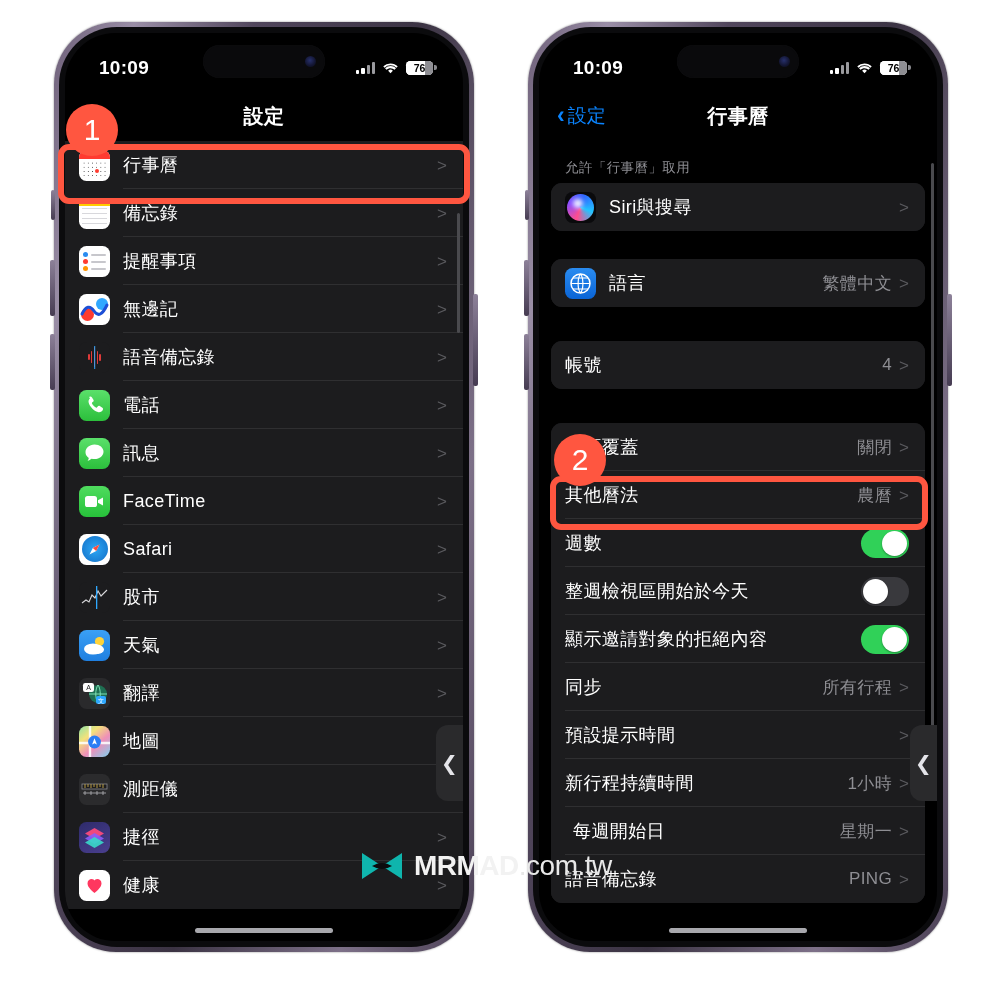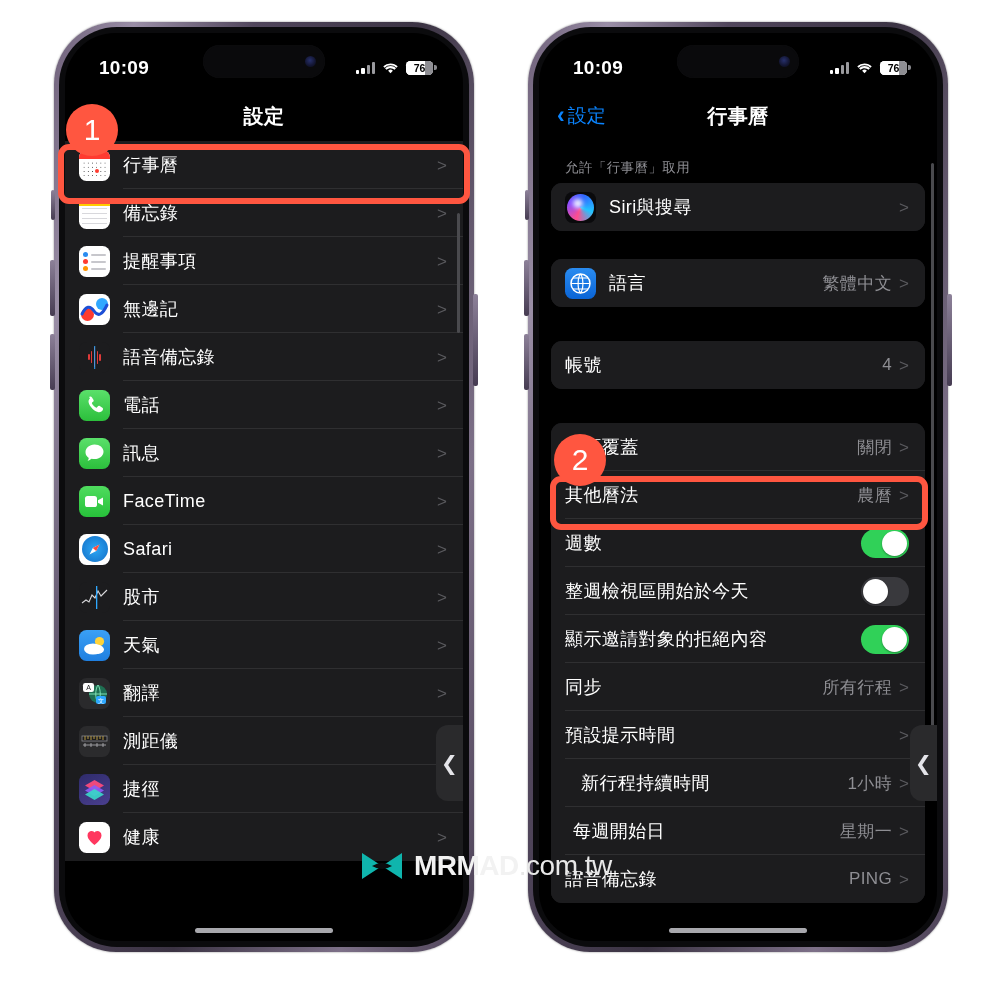--- a/index.html
+++ b/index.html
@@ -433,20 +433,34 @@
                 <text x="22" y="24.6" font-size="6" text-anchor="middle" fill="#fff" font-family="sans-serif">文</text>
               </svg>
           </div>
           <div class="row-label">翻譯</div>
           <div class="row-right">
               <div class="chevron">&gt;</div>
             </div>
           <div class="sep"></div>
         </div>
 
+        <div class="row">
+          <div class="appicon ic-maps">
+            <svg viewBox="0 0 31 31">
+                <path d="M11 0v31M0 17h31" stroke="#fff" stroke-width="2.4" opacity=".85"></path>
+                <circle cx="15.5" cy="16" r="6.4" fill="#2a7df5"></circle>
+                <path d="M15.5 12.2l2.4 6.4-2.4-1.4-2.4 1.4z" fill="#fff"></path>
+              </svg>
+          </div>
+          <div class="row-label">地圖</div>
+          <div class="row-right">
+              <div class="chevron">&gt;</div>
+            </div>
+          <div class="sep"></div>
+        </div>
 
 
         <div class="row">
           <div class="appicon ic-measure">
             <svg viewBox="0 0 31 31">
                 <rect x="3" y="10" width="25" height="5" fill="#1c1c1e" stroke="#8a8a8e" stroke-width=".8"></rect>
                 <path d="M6 10v4M9 10v3M12 10v4M15 10v3M18 10v4M21 10v3M24 10v4" stroke="#c8a94a" stroke-width=".9"></path>
                 <path d="M4 19h23M6 17v4M12 17v4M18 17v4M24 17v4" stroke="#b5b5b9" stroke-width=".8"></path>
               </svg>
           </div>
@@ -647,21 +661,21 @@
           <div class="row">
             <div class="row-label" style="margin-left:0">預設提示時間</div>
             <div class="row-right">
               <div class="row-value"></div>
               <div class="chevron">&gt;</div>
             </div>
             <div class="sep"></div>
           </div>
 
           <div class="row">
-            <div class="row-label" style="margin-left:16px">新行程持續時間</div>
+            <div class="row-label" style="margin-left:0">新行程持續時間</div>
             <div class="row-right">
               <div class="row-value">1小時</div>
               <div class="chevron">&gt;</div>
             </div>
             <div class="sep"></div>
           </div>
 
           <div class="row">
             <div class="row-label" style="margin-left:8px">每週開始日</div>
             <div class="row-right">

